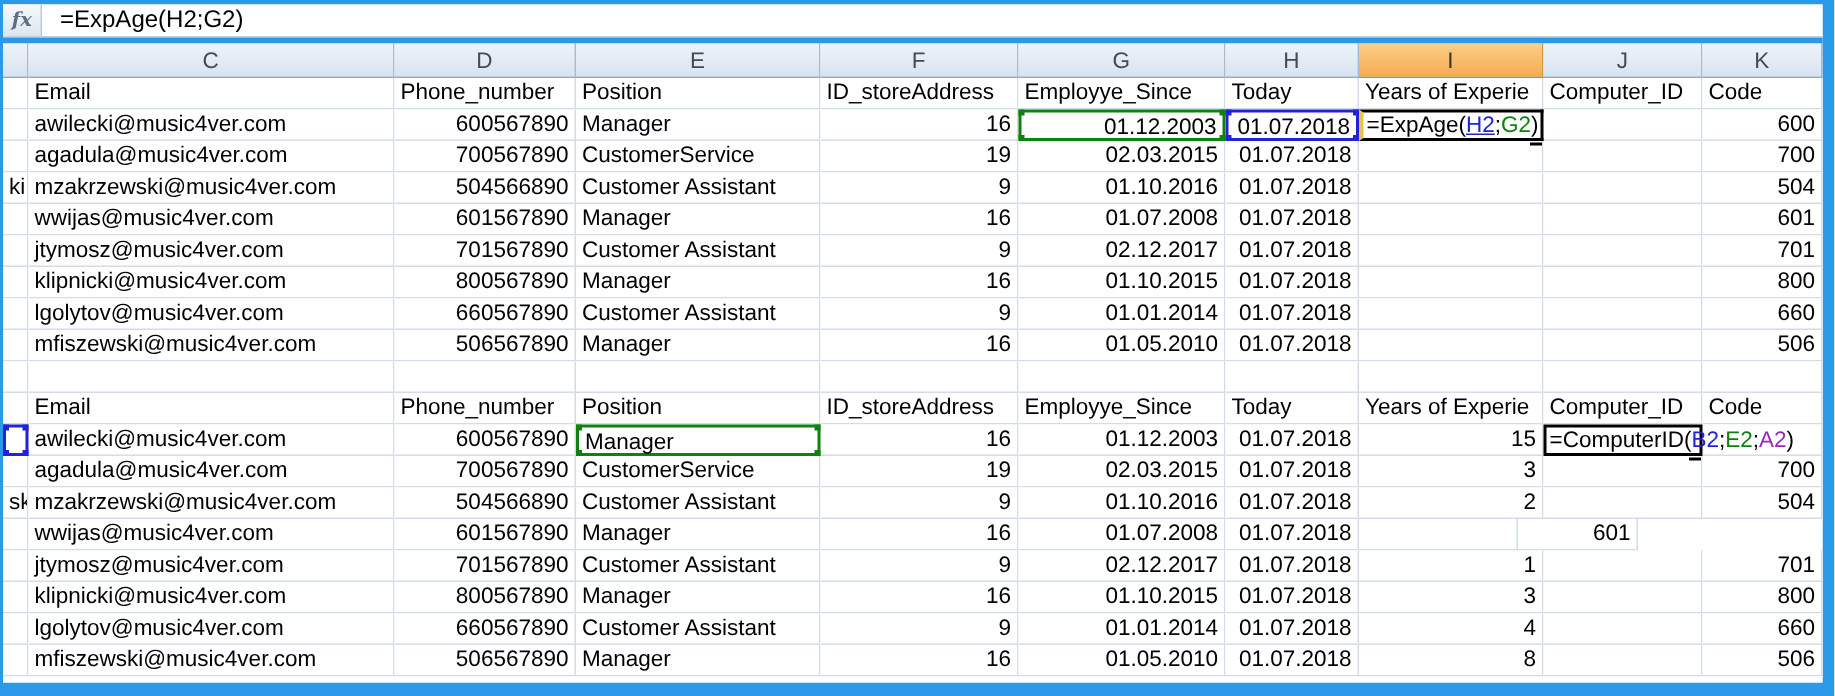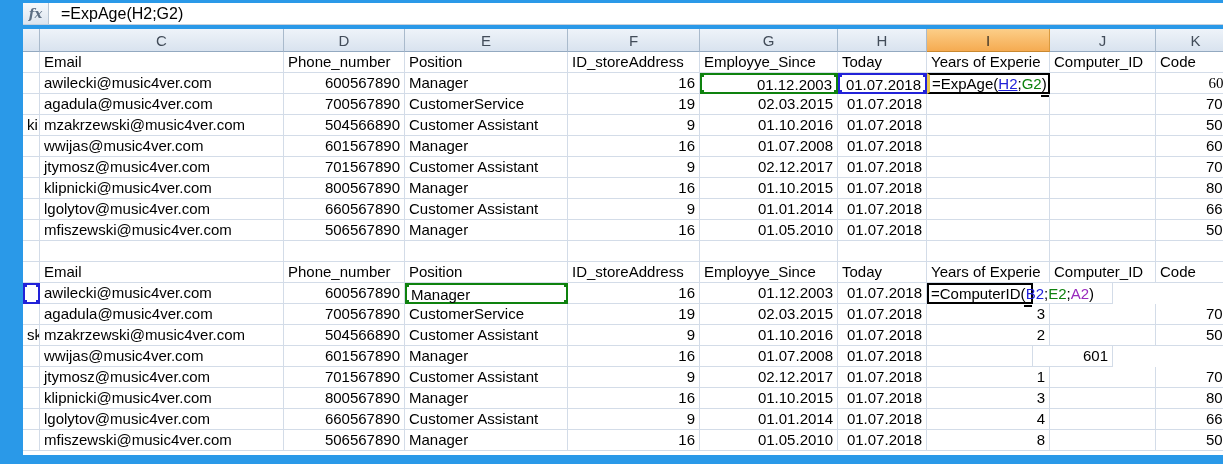--- a/index.html
+++ b/index.html
@@ -3,21 +3,21 @@
 <meta charset="utf-8">
 <style>
   :root{
     --frame:#2A99E8; --grid:#D3DCE8; --refblue:#2222D8; --refgreen:#0E820E;
     --selhead:#F5AB51;
   }
   *{margin:0;padding:0;box-sizing:border-box}
   html,body{width:1223px;height:464px;overflow:hidden;background:#fff;
     font-family:"Liberation Sans",sans-serif}
   .window{position:relative;width:1223px;height:464px;background:var(--frame);
-    padding:3px 5px 9px 23px}
+    padding:3px 5px 9px 2px}
   .inner{width:1213px;height:452px;background:#fff;display:flex;flex-direction:column}
   .fbar{height:22px;background:#fff;display:flex;align-items:stretch;
     border-bottom:1px solid #c6d0dc;flex:0 0 22px}
   .fxbox{width:26px;background:linear-gradient(#f6f9fc,#dde5ef);
     border-right:1px solid #b9c6d4;display:flex;align-items:center;justify-content:center;
     cursor:pointer}
   .fxbox span{font-family:"DejaVu Serif",serif;font-style:italic;font-weight:bold;
     font-size:13px;color:#5d6e83}
   .fval{padding-left:12px;font-size:16px;color:#000;flex:1;white-space:nowrap;
     display:flex;align-items:center}
@@ -89,21 +89,21 @@
         <div class="row">
           <div class="cell right" style="width: 17px; padding-right: 2px;"></div>
           <div class="cell" style="width: 244px;">awilecki@music4ver.com</div>
           <div class="cell right" style="width: 121px;">600567890</div>
           <div class="cell" style="width: 163px;">Manager</div>
           <div class="cell right" style="width: 132px;">16</div>
           <div class="cell right refg" style="width: 138px;">01.12.2003<div class="h tl"></div><div class="h tr"></div><div class="h bl"></div><div class="h br"></div></div>
           <div class="cell right refb" style="width: 89px;">01.07.2018<div class="h tl"></div><div class="h tr"></div><div class="h bl"></div><div class="h br"></div></div>
           <div class="cell fcell gold" style="width: 123px;"><span style="color: rgb(0, 0, 0);">=ExpAge(</span><span style="color: rgb(34, 34, 216); text-decoration: underline;">H2</span><span style="color: rgb(0, 0, 0);">;</span><span style="color: rgb(14, 130, 14);">G2</span><span style="color: rgb(0, 0, 0);">)</span></div>
           <div class="cell" style="width: 106px;"></div>
-          <div class="cell right" style="width: 80px; font-family: Liberation Serif, serif;">600</div>
+          <div class="cell right" style="width: 80px;">600</div>
         </div>
         <div class="row">
           <div class="cell right" style="width: 17px; padding-right: 2px;"></div>
           <div class="cell" style="width: 244px;">agadula@music4ver.com</div>
           <div class="cell right" style="width: 121px;">700567890</div>
           <div class="cell" style="width: 163px;">CustomerService</div>
           <div class="cell right" style="width: 132px;">19</div>
           <div class="cell right" style="width: 138px;">02.03.2015</div>
           <div class="cell right" style="width: 89px;">01.07.2018</div>
           <div class="cell right" style="width: 123px;"></div>
@@ -212,20 +212,21 @@
             <div class="h tr"></div>
             <div class="h bl"></div>
             <div class="h br"></div>
           </div>
           <div class="cell" style="width: 244px;">awilecki@music4ver.com</div>
           <div class="cell right" style="width: 121px;">600567890</div>
           <div class="cell refg" style="width: 163px;">Manager<div class="h tl"></div><div class="h tr"></div><div class="h bl"></div><div class="h br"></div></div>
           <div class="cell right" style="width: 132px;">16</div>
           <div class="cell right" style="width: 138px;">01.12.2003</div>
           <div class="cell right" style="width: 89px;">01.07.2018</div>
+          <div class="cell right" style="width: 123px;">15</div>
           <div class="cell fcell" style="width: 106px;"><span style="color: rgb(0, 0, 0);">=ComputerID(</span><span style="color: rgb(34, 34, 216);">B2</span><span style="color: rgb(0, 0, 0);">;</span><span style="color: rgb(14, 130, 14);">E2</span><span style="color: rgb(0, 0, 0);">;</span><span style="color: rgb(153, 41, 189);">A2</span><span style="color: rgb(0, 0, 0);">)</span></div>
           <div class="cell right" style="width: 80px;"></div>
         </div>
         <div class="row">
           <div class="cell right" style="width: 17px; padding-right: 2px;"></div>
           <div class="cell" style="width: 244px;">agadula@music4ver.com</div>
           <div class="cell right" style="width: 121px;">700567890</div>
           <div class="cell" style="width: 163px;">CustomerService</div>
           <div class="cell right" style="width: 132px;">19</div>
           <div class="cell right" style="width: 138px;">02.03.2015</div>

